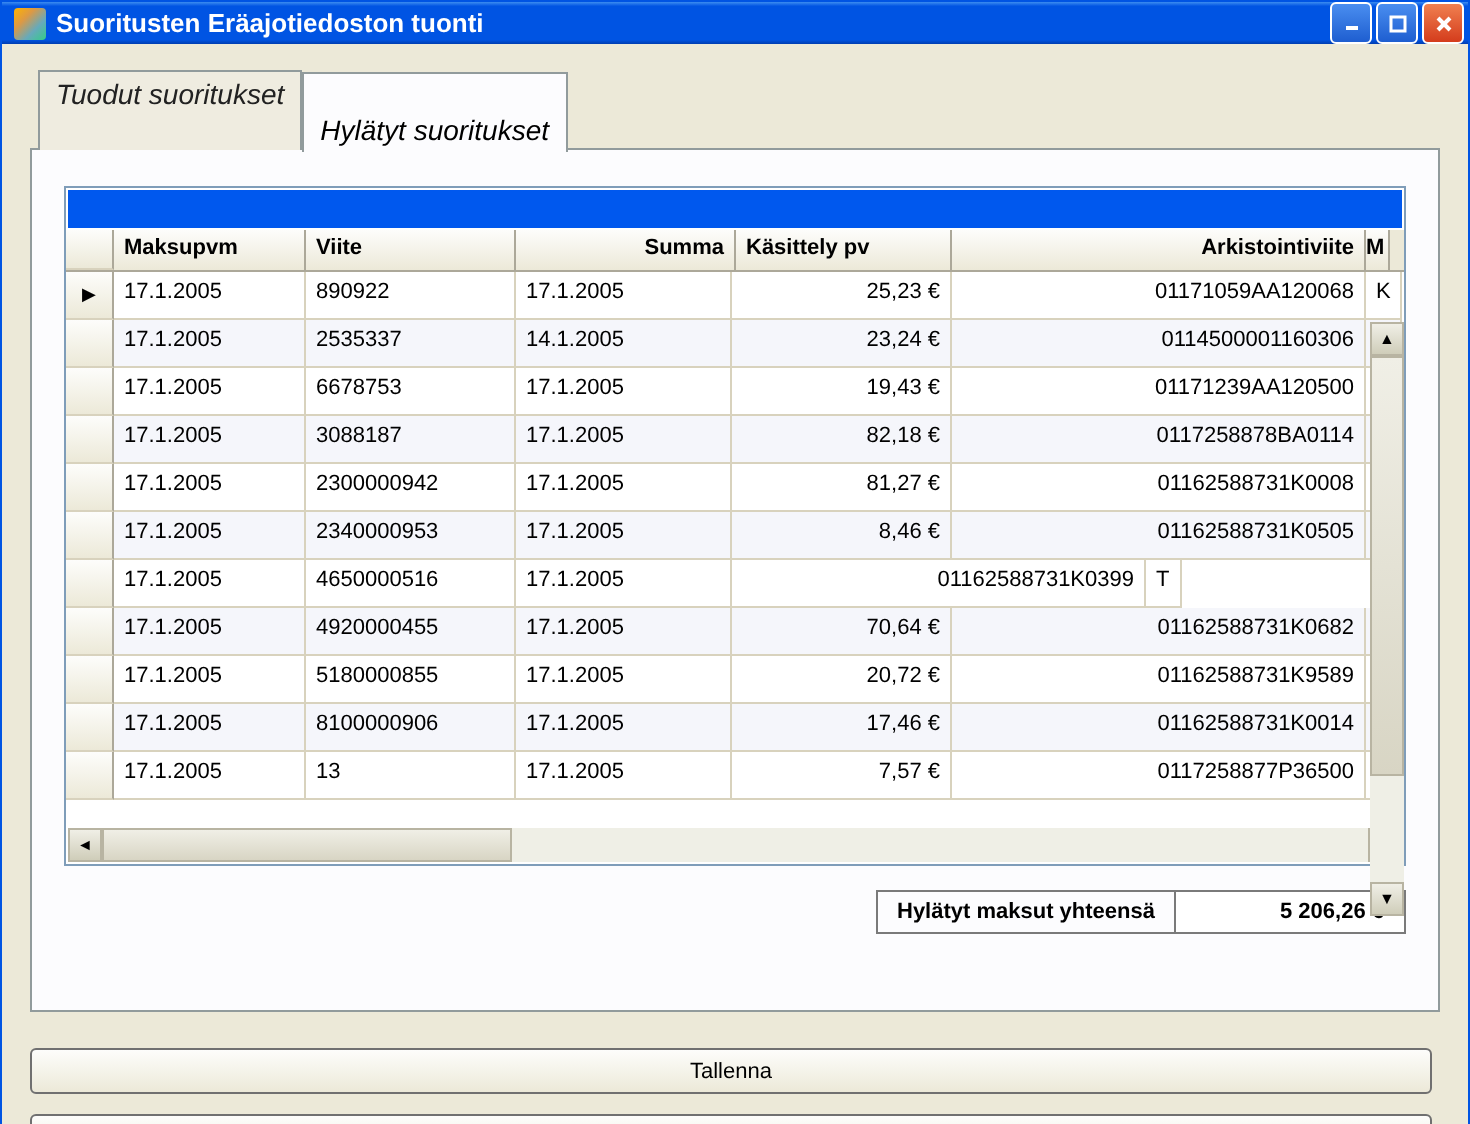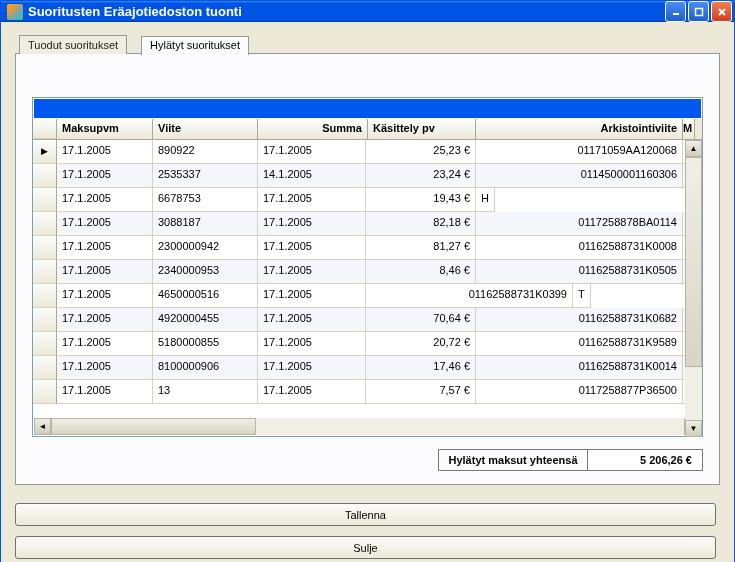--- a/index.html
+++ b/index.html
@@ -53,50 +53,50 @@
     position: relative;
     padding: 12px 14px 10px 14px;
   }
 
   .tab-strip { display: flex; margin-left: 4px; position: relative; z-index: 2; }
   .tab {
     padding: 3px 8px;
     border: 1px solid #919b9c;
     border-bottom: none;
     background: #f5f4ea;
-    font-size: 11px;
+    font-size: 14px;
     position: relative;
     top: 1px;
-    margin-right: 14px;
+    margin-right: 0;
+    font-style: italic;
   }
   .tab.inactive { background: #efece0; color: #222; }
   .tab.active {
     background: #fcfcfe;
     border-color: #919b9c;
     z-index: 3;
     top: 2px;
-    padding-top:2px;
+    padding-top:20px;
   }
 
   .panel {
     border: 1px solid #919b9c;
     background: #fcfcfe;
     height: 432px;
     position: relative;
     padding: 18px 16px 10px 16px;
   }
 
   .grid-wrap {
     width: 100%;
     height: 340px;
     background: #fff;
     border: 1px solid #7f9db9;
     display: flex;
     flex-direction: column;
-    margin-top: 25px;
   }
 
   .blue-band {
     height: 19px;
     background: #0058ee;
     margin: 1px;
   }
 
   .hdr-row {
     display: flex;
@@ -275,20 +275,21 @@
                 <div class="data-cell c-summa">23,24 €</div>
                 <div class="data-cell c-ark">0114500001160306</div>
                 <div class="data-cell c-clip">K</div>
               </div>
               <div class="data-row">
                 <div class="row-handle"></div>
                 <div class="data-cell c-maksu">17.1.2005</div>
                 <div class="data-cell c-viite">6678753</div>
                 <div class="data-cell c-kasi">17.1.2005</div>
                 <div class="data-cell c-summa">19,43 €</div>
+                <div class="data-cell c-ark">01171239AA120500</div>
                 <div class="data-cell c-clip">H</div>
               </div>
               <div class="data-row">
                 <div class="row-handle"></div>
                 <div class="data-cell c-maksu">17.1.2005</div>
                 <div class="data-cell c-viite">3088187</div>
                 <div class="data-cell c-kasi">17.1.2005</div>
                 <div class="data-cell c-summa">82,18 €</div>
                 <div class="data-cell c-ark">0117258878BA0114</div>
                 <div class="data-cell c-clip">N</div>

